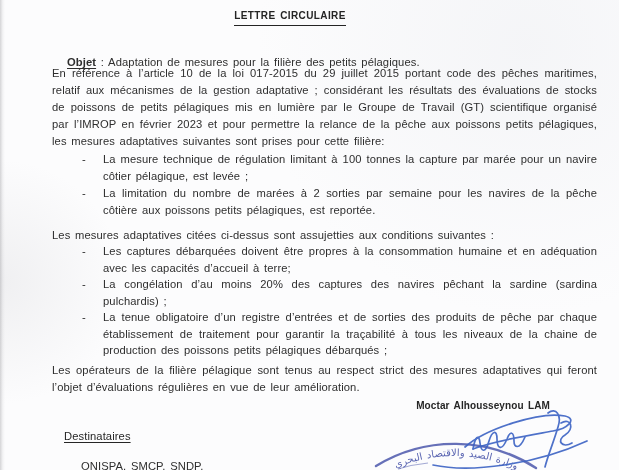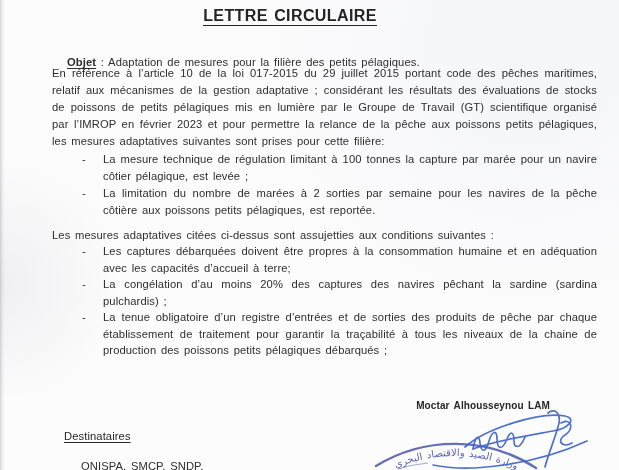--- a/index.html
+++ b/index.html
@@ -17,21 +17,21 @@
     line-height:17px;
     letter-spacing:.1px;
     word-spacing:1.5px;
   }
   .scan-edge-left{
     position:absolute;left:0;top:0;width:5px;height:470px;
     background:linear-gradient(90deg, rgba(110,110,115,.28), rgba(160,160,165,.10) 55%, transparent);
   }
   .title-wrap{position:absolute;left:30px;top:7px;width:520px;text-align:center;}
   .title{
-    display:inline-block;font-size:16px;font-weight:700;letter-spacing:.4px;
+    display:inline-block;font-size:10px;font-weight:700;letter-spacing:.4px;
     color:#242424;border-bottom:1.6px solid #242424;padding-bottom:1px;margin:0;
   }
   .objet{position:absolute;left:55px;top:42px;width:540px;margin:12px;}
   .objet-label{font-weight:700;text-decoration:underline;text-underline-offset:2px;}
   .para{position:absolute;left:52px;width:545px;margin:0;text-align:justify;}
   .p1{top:65px;}
   .intro{top:227px;text-align:left;}
   .closing{top:362px;}
   .list{position:absolute;left:82px;width:515px;}
   .list-measures{top:151px;}
@@ -89,20 +89,21 @@
     <div class="li">
       <span class="dash">-</span>
       <p class="li-text">La congélation d’au moins 20% des captures des navires pêchant la sardine (sardina pulchardis) ;</p>
     </div>
     <div class="li">
       <span class="dash">-</span>
       <p class="li-text">La tenue obligatoire d’un registre d’entrées et de sorties des produits de pêche par chaque établissement de traitement pour garantir la traçabilité à tous les niveaux de la chaine de production des poissons petits pélagiques débarqués ;</p>
     </div>
   </div>
 
+  <p class="para closing">Les opérateurs de la filière pélagique sont tenus au respect strict des mesures adaptatives qui feront l’objet d’évaluations régulières en vue de leur amélioration.</p>
 
   <p class="signatory">Moctar Alhousseynou LAM</p>
 
   <svg class="stamp-svg" viewBox="0 0 175 38" aria-hidden="true">
     <path d="M 8 34 A 150 150 0 0 1 168 36" fill="none" stroke="#4b57ab" stroke-width="2.4" stroke-linecap="round" opacity="0.85"></path>
     <path id="stampTextArc" d="M 12 44 A 148 148 0 0 1 164 46" fill="none" stroke="none"></path>
     <path d="M 30 37 A 150 150 0 0 1 60 31" fill="none" stroke="#4b57ab" stroke-width="1.2" opacity="0.5"></path>
     <text font-size="10" fill="#4b57ab" opacity="0.92" text-anchor="middle">
       <textPath href="#stampTextArc" startOffset="50%">وزارة الصيد والاقتصاد البحري</textPath>
     </text>

